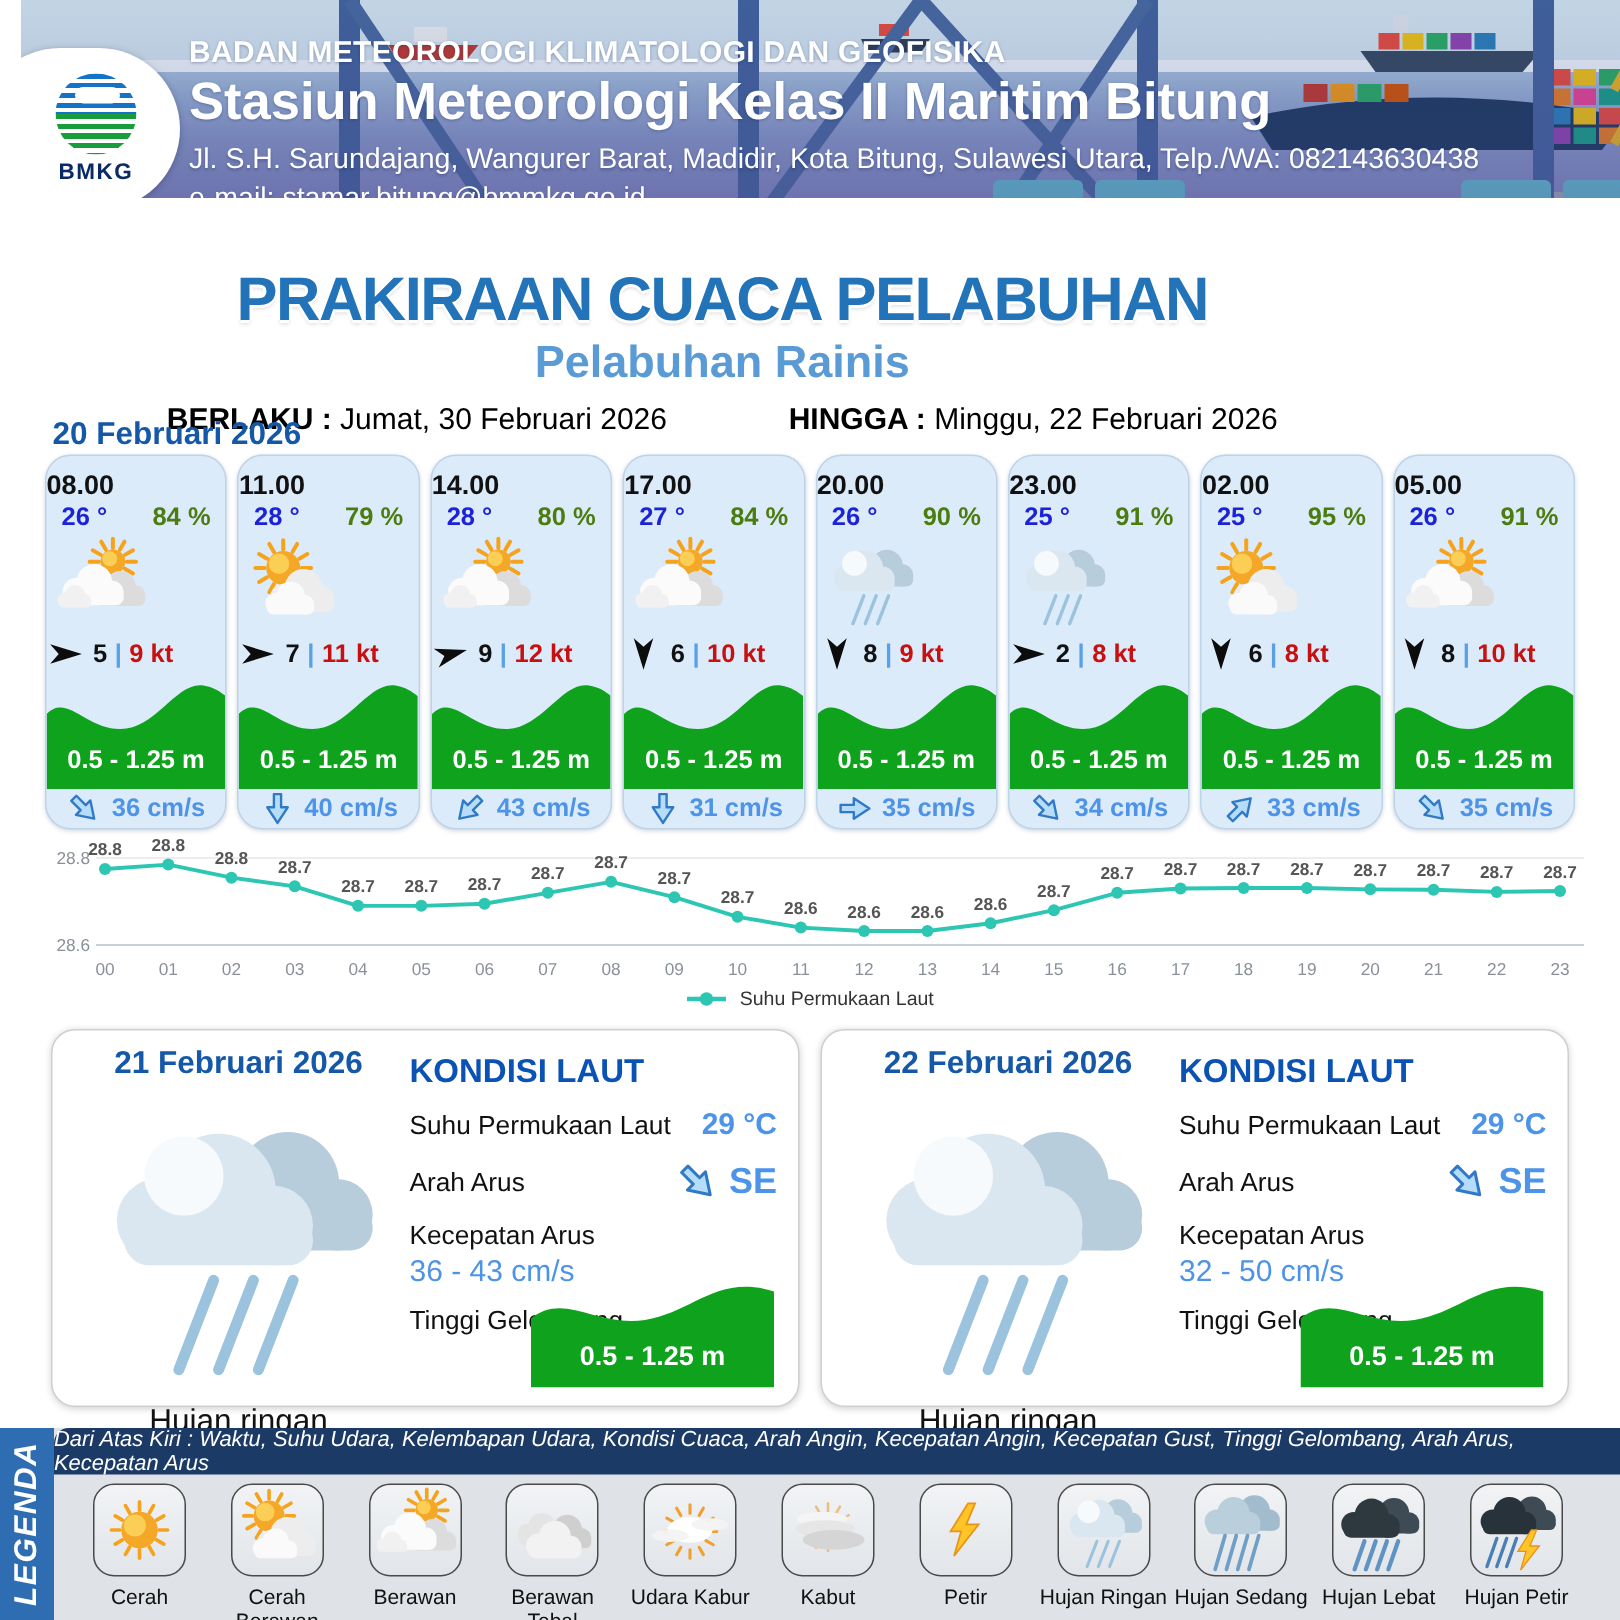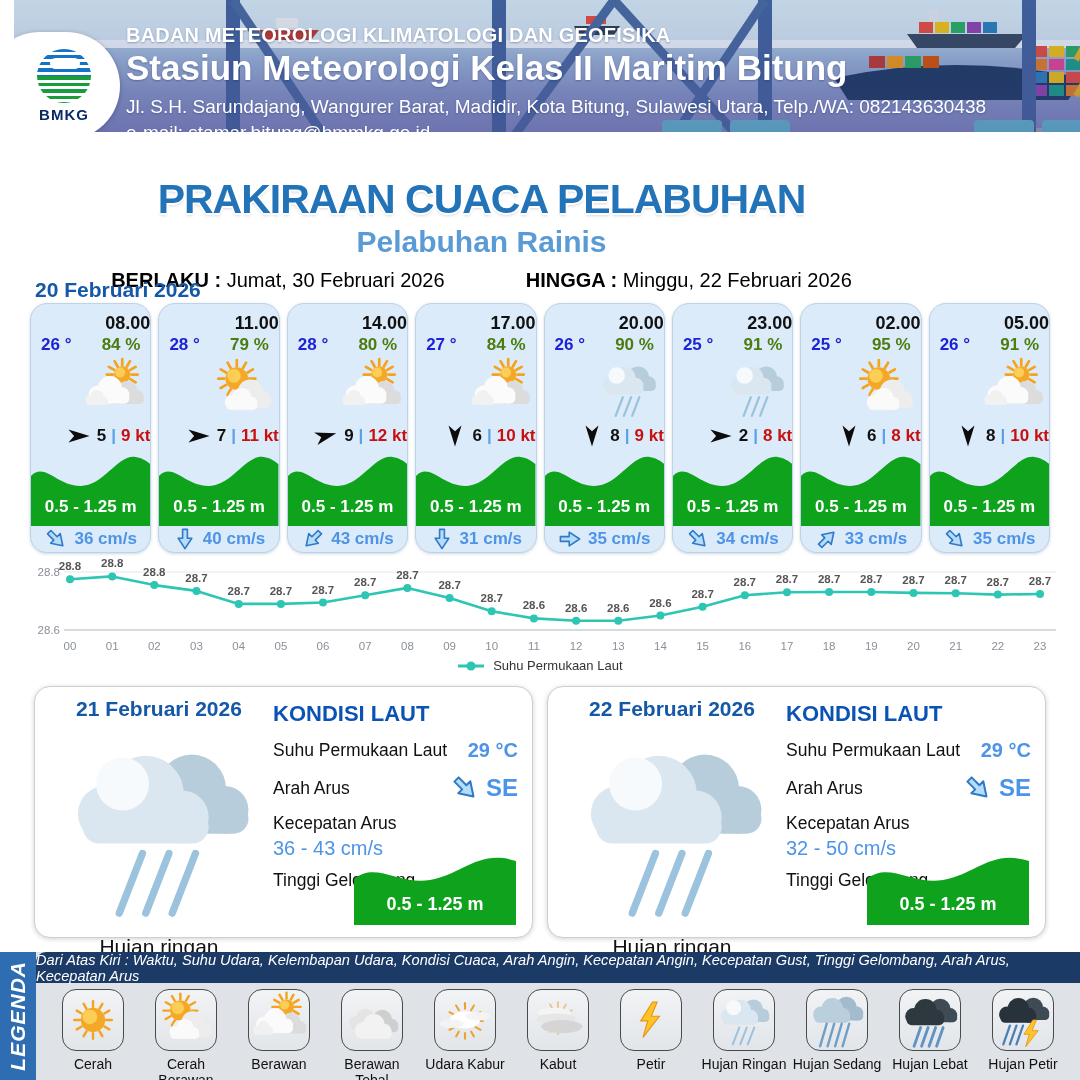--- a/index.html
+++ b/index.html
@@ -32,21 +32,21 @@
     text-shadow:-2px 0 #fff,2px 0 #fff,0 -2px #fff,0 2px #fff, 0 3px 3px rgba(0,0,0,.15); }
   #sub-title { font-size:30px; font-weight:bold; color:#5b9bd5; margin-top:2px; }
   #validity { margin-top:10px; font-size:20px; color:#000; }
   #validity b { font-weight:bold; }
   .gap { display:inline-block; width:70px; }
 
   
   #date1-label { position:absolute; top:278px; left:35px; font-size:21px; font-weight:bold; color:#1558a8; }
   #cards-row { position:absolute; top:303px; left:30px; width:1020px; height:250px; display:flex; gap:7px; }
   .fcard { flex:1 1 0; height:250px; background:#dcebf9; border:1px solid #bfd3e6; border-radius:17px;
-    overflow:hidden; position:relative; display:flex; flex-direction:column; align-items:flex-end;
+    overflow:hidden; position:relative; display:flex; flex-direction:column; align-items:flex-start;
     box-shadow:0 1px 3px rgba(60,90,140,.25); }
   .fc-time { margin-top:9px; font-size:18px; font-weight:bold; color:#111; }
   .fc-th { width:100%; display:flex; justify-content:space-between; padding:1px 10px 0 10px; }
   .fc-temp { font-size:17px; font-weight:bold; color:#1b22d8; }
   .fc-hum  { font-size:17px; font-weight:bold; color:#4b7c10; }
   .fc-icon { width:72px; height:66px; margin-top:1px; }
   .fc-icon svg { width:100%; height:100%; }
   .fc-wind { display:flex; align-items:center; gap:5px; height:28px; }
   .fc-wind .w-arrow { width:26px; height:20px; display:inline-block; }
   .fc-wind .w-arrow svg { width:100%; height:100%; }
@@ -103,21 +103,21 @@
   
   #legend-sec { position:absolute; left:0; top:952px; width:1080px; height:128px; background:#dfe2e7; }
   #legend-bar { position:absolute; left:0; top:0; bottom:0; width:36px; background:#2e6db2;
     display:flex; align-items:center; justify-content:center; }
   #legend-bar span { writing-mode:vertical-rl; transform:rotate(180deg); color:#fff;
     font-style:italic; font-weight:bold; font-size:21px; letter-spacing:1px; }
   #legend-topbar { position:absolute; left:36px; right:0; top:0; height:31px; background:#1c3a66;
     border-top-left-radius:10px; display:flex; align-items:center; padding-left:0; }
   #legend-topbar span { color:#fff; font-style:italic; font-size:14.6px; }
   #legend-items { position:absolute; left:36px; right:0; top:31px; bottom:0;
-    display:flex; justify-content:space-between; padding:6px 12px 0 12px; }
+    display:flex; justify-content:space-between; padding:6px 24px 0 12px; }
   .lg-item { width:90px; text-align:center; }
   .lg-box { width:62px; height:62px; margin:0 auto; border:1.6px solid #4a4a4a; border-radius:14px;
     background:linear-gradient(180deg,#f1f3f5 0%,#e2e5e9 100%); }
   .lg-box svg { width:100%; height:100%; }
   .lg-label { margin-top:5px; font-size:14px; color:#111; }
 </style>
 </head>
 <body>
 
 <div id="header">

